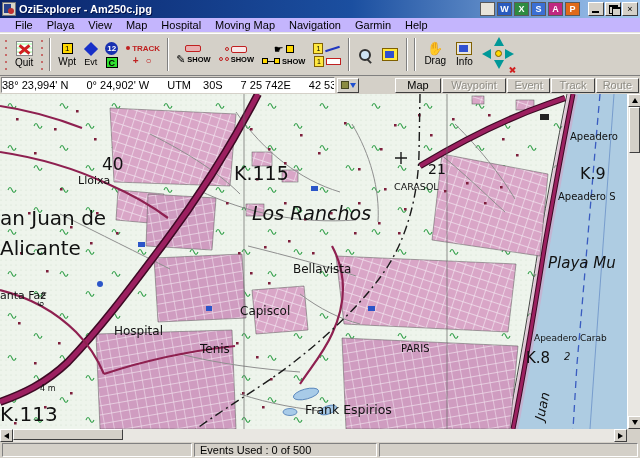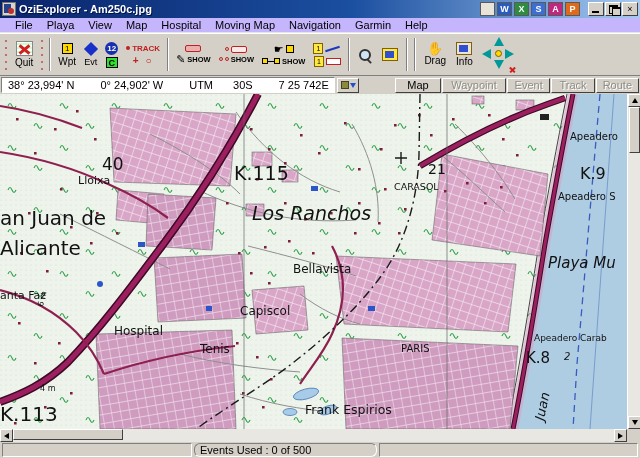--- a/index.html
+++ b/index.html
@@ -88,21 +88,21 @@
   .tri.left { left:0; top:12px; border-top:5px solid transparent; border-bottom:5px solid transparent; border-right:9px solid #009898; }
   .tri.right { right:2px; top:12px; border-top:5px solid transparent; border-bottom:5px solid transparent; border-left:9px solid #009898; }
   .nav-center { position:absolute; left:13px; top:13px; width:7px; height:7px; border-radius:50%; background:#ffd800; border:1px solid #806000; }
   .nav-x { position:absolute; right:0; bottom:0; width:7px; height:7px; }
   .nav-x::before, .nav-x::after { content:""; position:absolute; left:0; top:3px; width:7px; height:1.6px; background:#d02020; }
   .nav-x::before { transform:rotate(45deg); } .nav-x::after { transform:rotate(-45deg); }
 
   
   .coordbar { height:18px; flex:0 0 18px; display:flex; align-items:center; background:#d4d0c8; padding:1px 1px; gap:2px; }
   .coord-field { flex:0 0 334px; height:16px; background:#fff; border:1px solid; border-color:#808080 #fff #fff #808080;
-    display:flex; align-items:center; gap:12px; padding:0 6px; white-space:nowrap; overflow:hidden; color:#000; }
+    display:flex; align-items:center; gap:4px; padding:0 0; white-space:nowrap; overflow:hidden; color:#000; }
   .coord-field span { margin-right:14px; }
   .coord-save { width:22px; height:15px; background:#d4d0c8; border:1px solid; border-color:#fff #404040 #404040 #fff;
     display:flex; align-items:center; justify-content:center; gap:1px; }
   .mini-floppy { width:8px; height:8px; background:#8a8a40; border:1px solid #44441f; }
   .blue-darr { width:0; height:0; border-left:3px solid transparent; border-right:3px solid transparent; border-top:5px solid #2050d0; }
   .tab-row { display:flex; flex:1; gap:1px; margin-left:34px; }
   .tab-btn { flex:1; height:15px; background:#d4d0c8; border:1px solid; border-color:#fff #404040 #404040 #fff;
     text-align:center; line-height:13px; font-size:11px; color:#000; }
   .tab-btn.disabled { color:#8f8d85; text-shadow:1px 1px 0 #fff; }
 
@@ -119,21 +119,21 @@
   .vthumb { width:11px; height:46px; margin:0 auto; background:#d4d0c8; border:1px solid; border-color:#fff #404040 #404040 #fff; }
   .vtrack { flex:1; }
   .hscroll { flex:0 0 13px; height:13px; display:flex; background:#e9e7e2; }
   .htrack { flex:1; }
   .hthumb { width:110px; height:11px; margin-top:0; background:#d4d0c8; border:1px solid; border-color:#fff #404040 #404040 #fff; }
   .hcorner { width:13px; height:13px; background:#d4d0c8; flex:0 0 13px; }
 
   
   .statusbar { flex:1; display:flex; align-items:center; gap:2px; padding:1px 2px; background:#d4d0c8; }
   .status-panel { height:14px; border:1px solid; border-color:#808080 #fff #fff #808080; padding:0 5px; line-height:12px; color:#000; }
-  .sp0 { flex:0 0 190px; } .sp1 { flex:0 0 183px;border-radius:6px; } .sp2 { flex:0 0 186px; } .sp3 { flex:1; }
+  .sp0 { flex:0 0 190px; } .sp1 { flex:0 0 183px; } .sp2 { flex:0 0 186px; } .sp3 { flex:1; }
 
   
   .ml { font-family:"DejaVu Sans", sans-serif; fill:#111; }
   .mi { font-style:italic; }
 </style>
 </head>
 <body>
 
 <div class="window">
 

